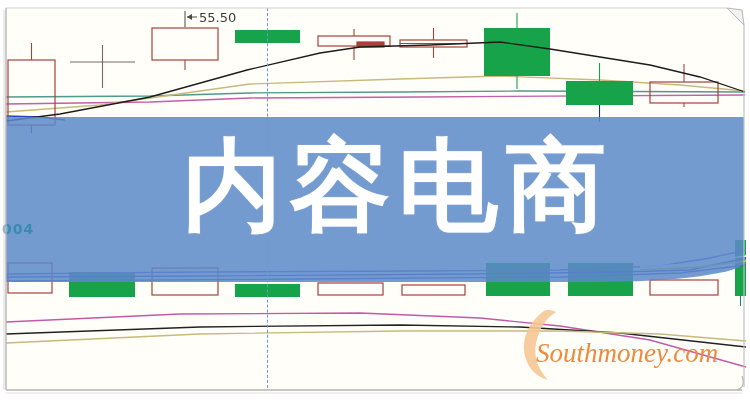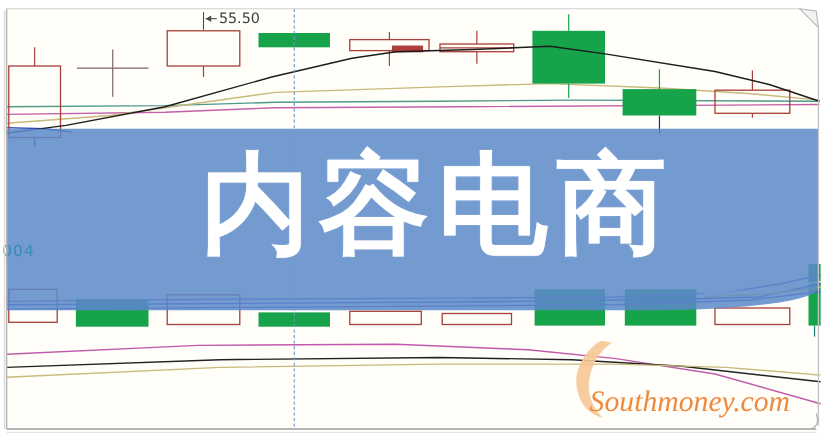--- a/index.html
+++ b/index.html
@@ -8,28 +8,28 @@
   #chart-svg,#frame-svg{position:absolute;left:0;top:0;}
   #frame-svg{z-index:40;pointer-events:none;}
   
   #banner{position:absolute;left:6px;top:117px;width:738px;height:165px;z-index:10;
           border-bottom-right-radius:150px 20px;}
   #crosshair{position:absolute;top:8px;height:380px;width:0;z-index:15;
              border-left:1px dashed #6f99cc;}
   #banner-title{position:absolute;left:0;top:136px;width:740px;text-align:center;z-index:20;
                 font-size:100px;font-weight:700;letter-spacing:8px;line-height:1;color:#fff;
                 text-shadow:0 0 1px rgba(255,255,255,.6);padding-left:28px;}
-  #axis-label{position:absolute;left:2px;top:221px;z-index:16;font-size:14px;font-weight:400;
+  #axis-label{position:absolute;left:2px;top:221px;z-index:16;font-size:14px;font-weight:700;
               color:#2f89ad;opacity:.85;letter-spacing:1px;}
   #price-label{position:absolute;left:199px;top:10px;z-index:6;font-size:13px;color:#3c3c3c;}
   #watermark{position:absolute;left:510px;top:305px;width:235px;height:80px;z-index:30;}
   #wm-cn{position:absolute;left:46px;top:17px;font-size:25px;font-weight:700;letter-spacing:6px;
          color:rgba(148,140,128,0.55);}
   #wm-url{position:absolute;left:26px;top:33px;font-size:27px;font-style:italic;
-          font-family:"Liberation Serif","DejaVu Serif",serif;color:#ee8a3e;margin-top:12px;}
+          font-family:"Liberation Serif","DejaVu Serif",serif;color:#ee8a3e;}
   #wm-swoosh{position:absolute;left:0;top:0;}
 </style>
 </head>
 <body>
 
 <div id="stage">
 
   <svg id="chart-svg" width="750" height="400" viewBox="0 0 750 400">
       <rect x="6" y="8" width="738" height="382" fill="#fffef9"></rect>
       <polyline points="6,97 150,96 250,93 400,92 520,91 745,92" fill="none" stroke="#4f9a8b" stroke-width="1.3"></polyline>

